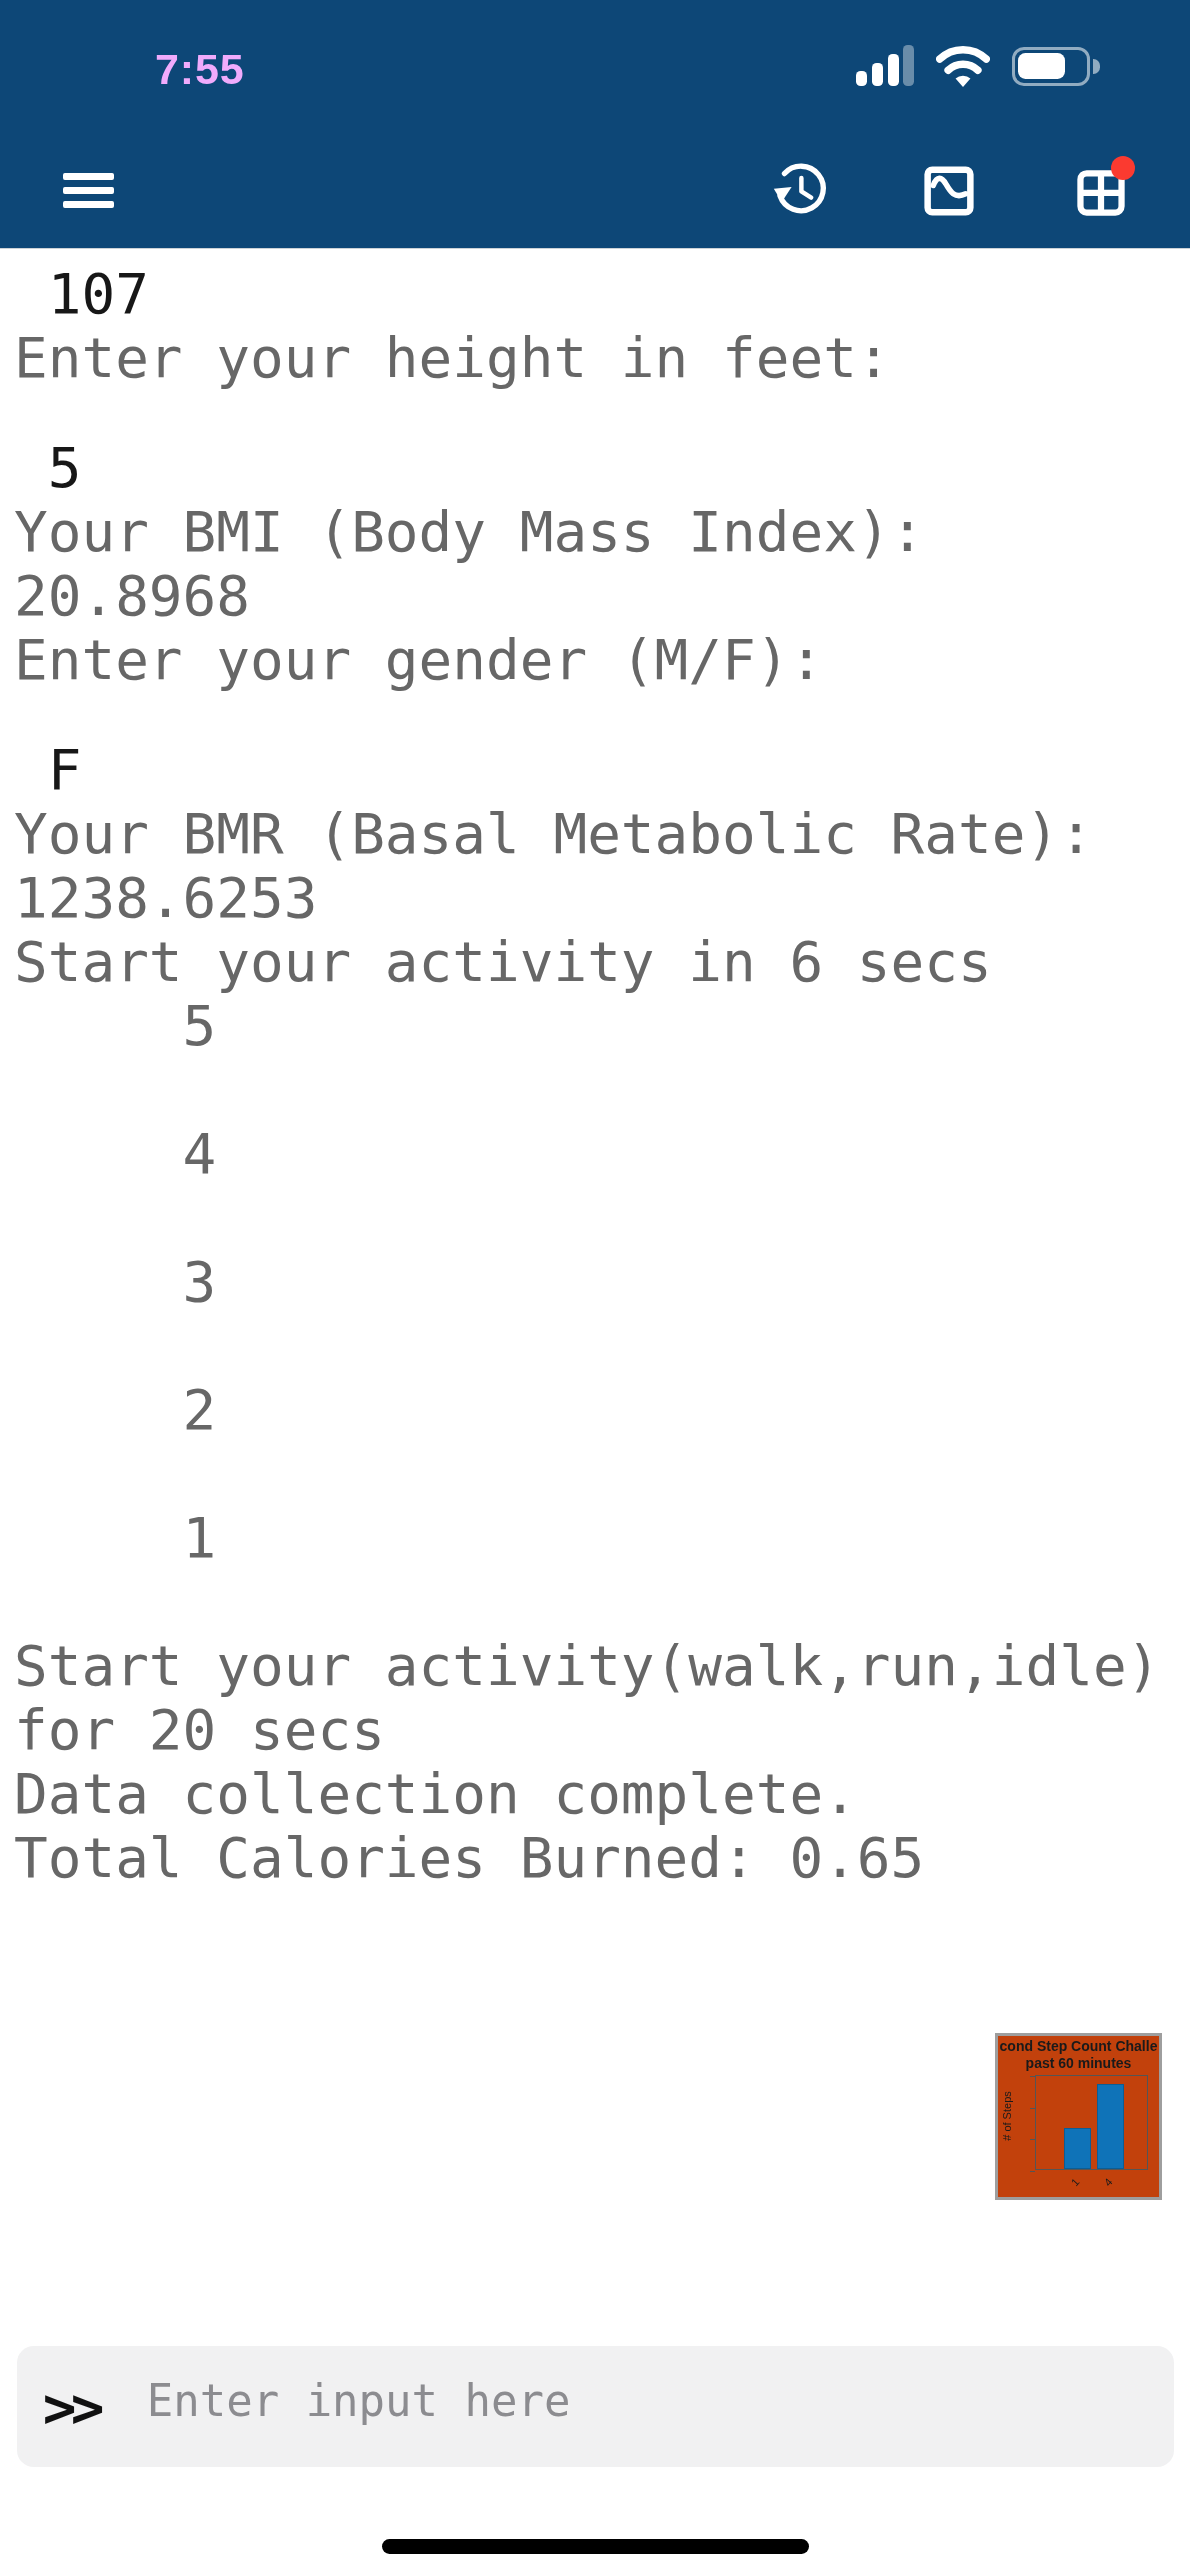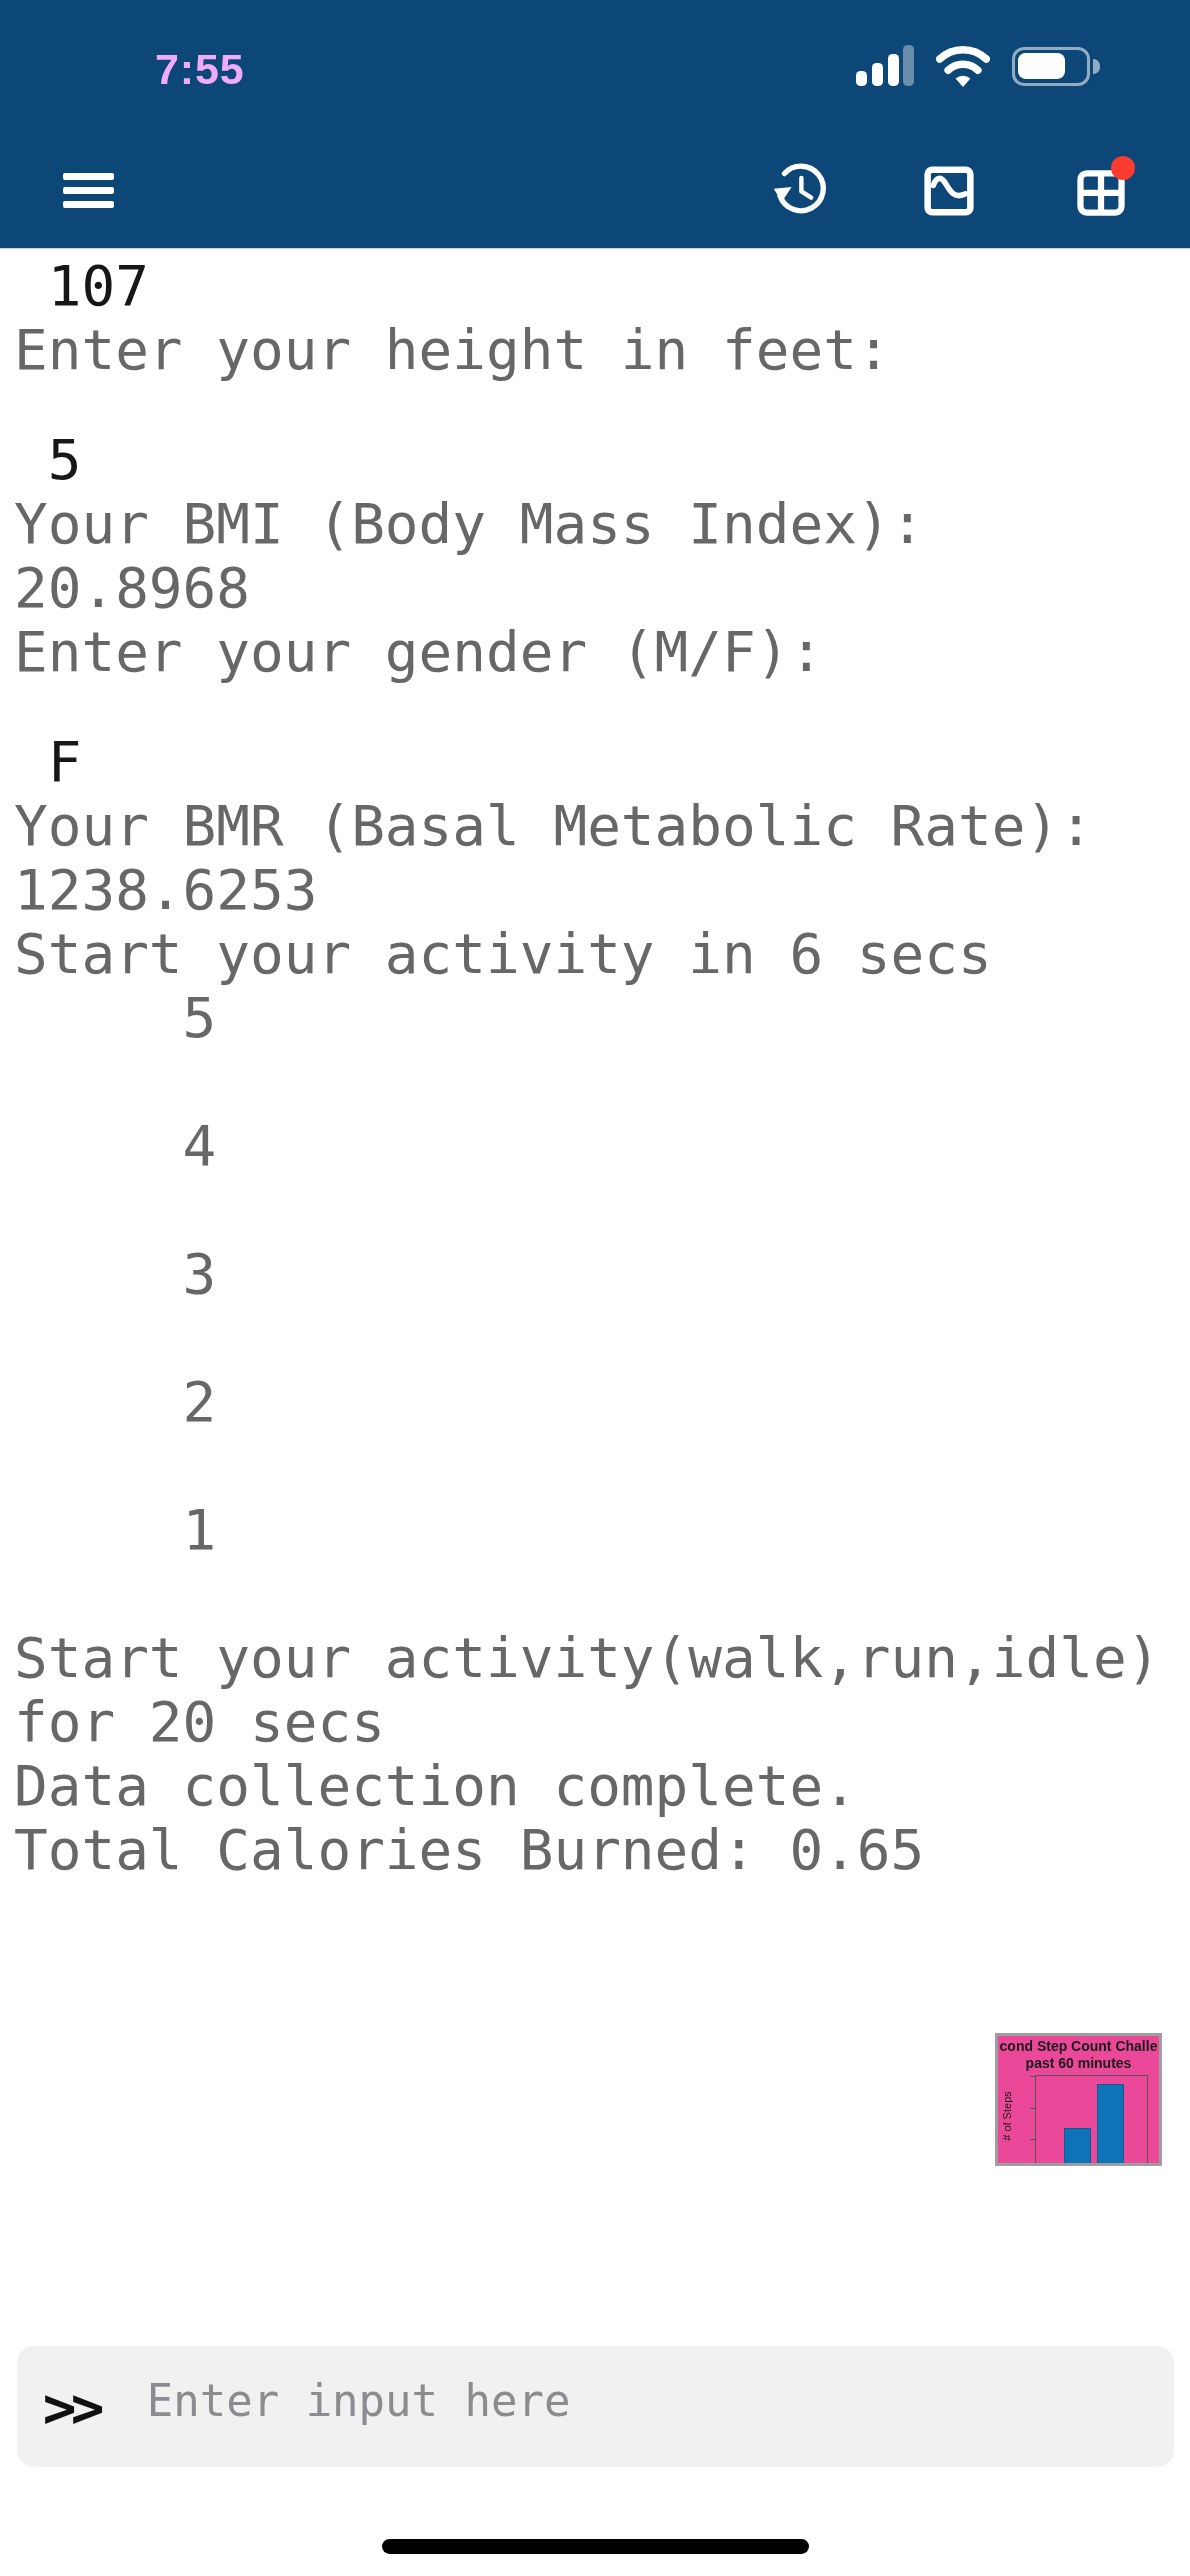--- a/index.html
+++ b/index.html
@@ -36,26 +36,26 @@
   #icon-grid    { left:1076px; top:167px; }
   #grid-badge { position:absolute; left:1111px; top:156px; width:24px; height:24px;
                 border-radius:50%; background:#fb3a30; }
 
   
   #console { position:absolute; left:0; top:250px; width:1191px;
              padding:3.7px 0 0 14px;
              font-family:"DejaVu Sans Mono", monospace; font-size:56px; }
   .cline { height:64px; line-height:64px; white-space:pre; color:#676767; overflow:hidden; }
   .cline.input { color:#171717; margin-top:46px; }
-  .cline.input.first { margin-top:0; }
+  .cline.input.first { margin-top:8px; }
   .cline.blank { height:64px; }
 
   
-  #chart-thumb { position:absolute; left:995px; top:2033px; width:167px; height:133px;
-                 background:#ec4899; border:3.7px solid #9e9e9e; overflow:hidden; cursor:pointer; }
+  #chart-thumb { position:absolute; left:995px; top:2033px; width:167px; height:167px;
+                 background:#c2410c; border:3.7px solid #9e9e9e; overflow:hidden; cursor:pointer; }
   #chart-title1 { position:absolute; left:-7.4px; right:-7.4px; top:1.9px; text-align:center;
                   font-size:14px; font-weight:700; color:#1a1a1a; white-space:nowrap; }
   #chart-title2 { position:absolute; left:0; right:0; top:18.5px; text-align:center;
                   font-size:14px; font-weight:700; color:#1a1a1a; white-space:nowrap; }
   #chart-ylabel { position:absolute; left:-24px; top:74px; width:65px; text-align:center;
                   font-size:11px; color:#1a1a1a; transform:rotate(-90deg); }
   #plot { position:absolute; left:37px; top:39px; width:113px; height:95px;
           border:0.9px solid #555555; }
   .ytick-mark { position:absolute; width:4.6px; height:0.9px; background:#555555; }
   .cbar { position:absolute; bottom:0; width:27px; background:#0f73b8; border:0.9px solid #0c5d94; }

